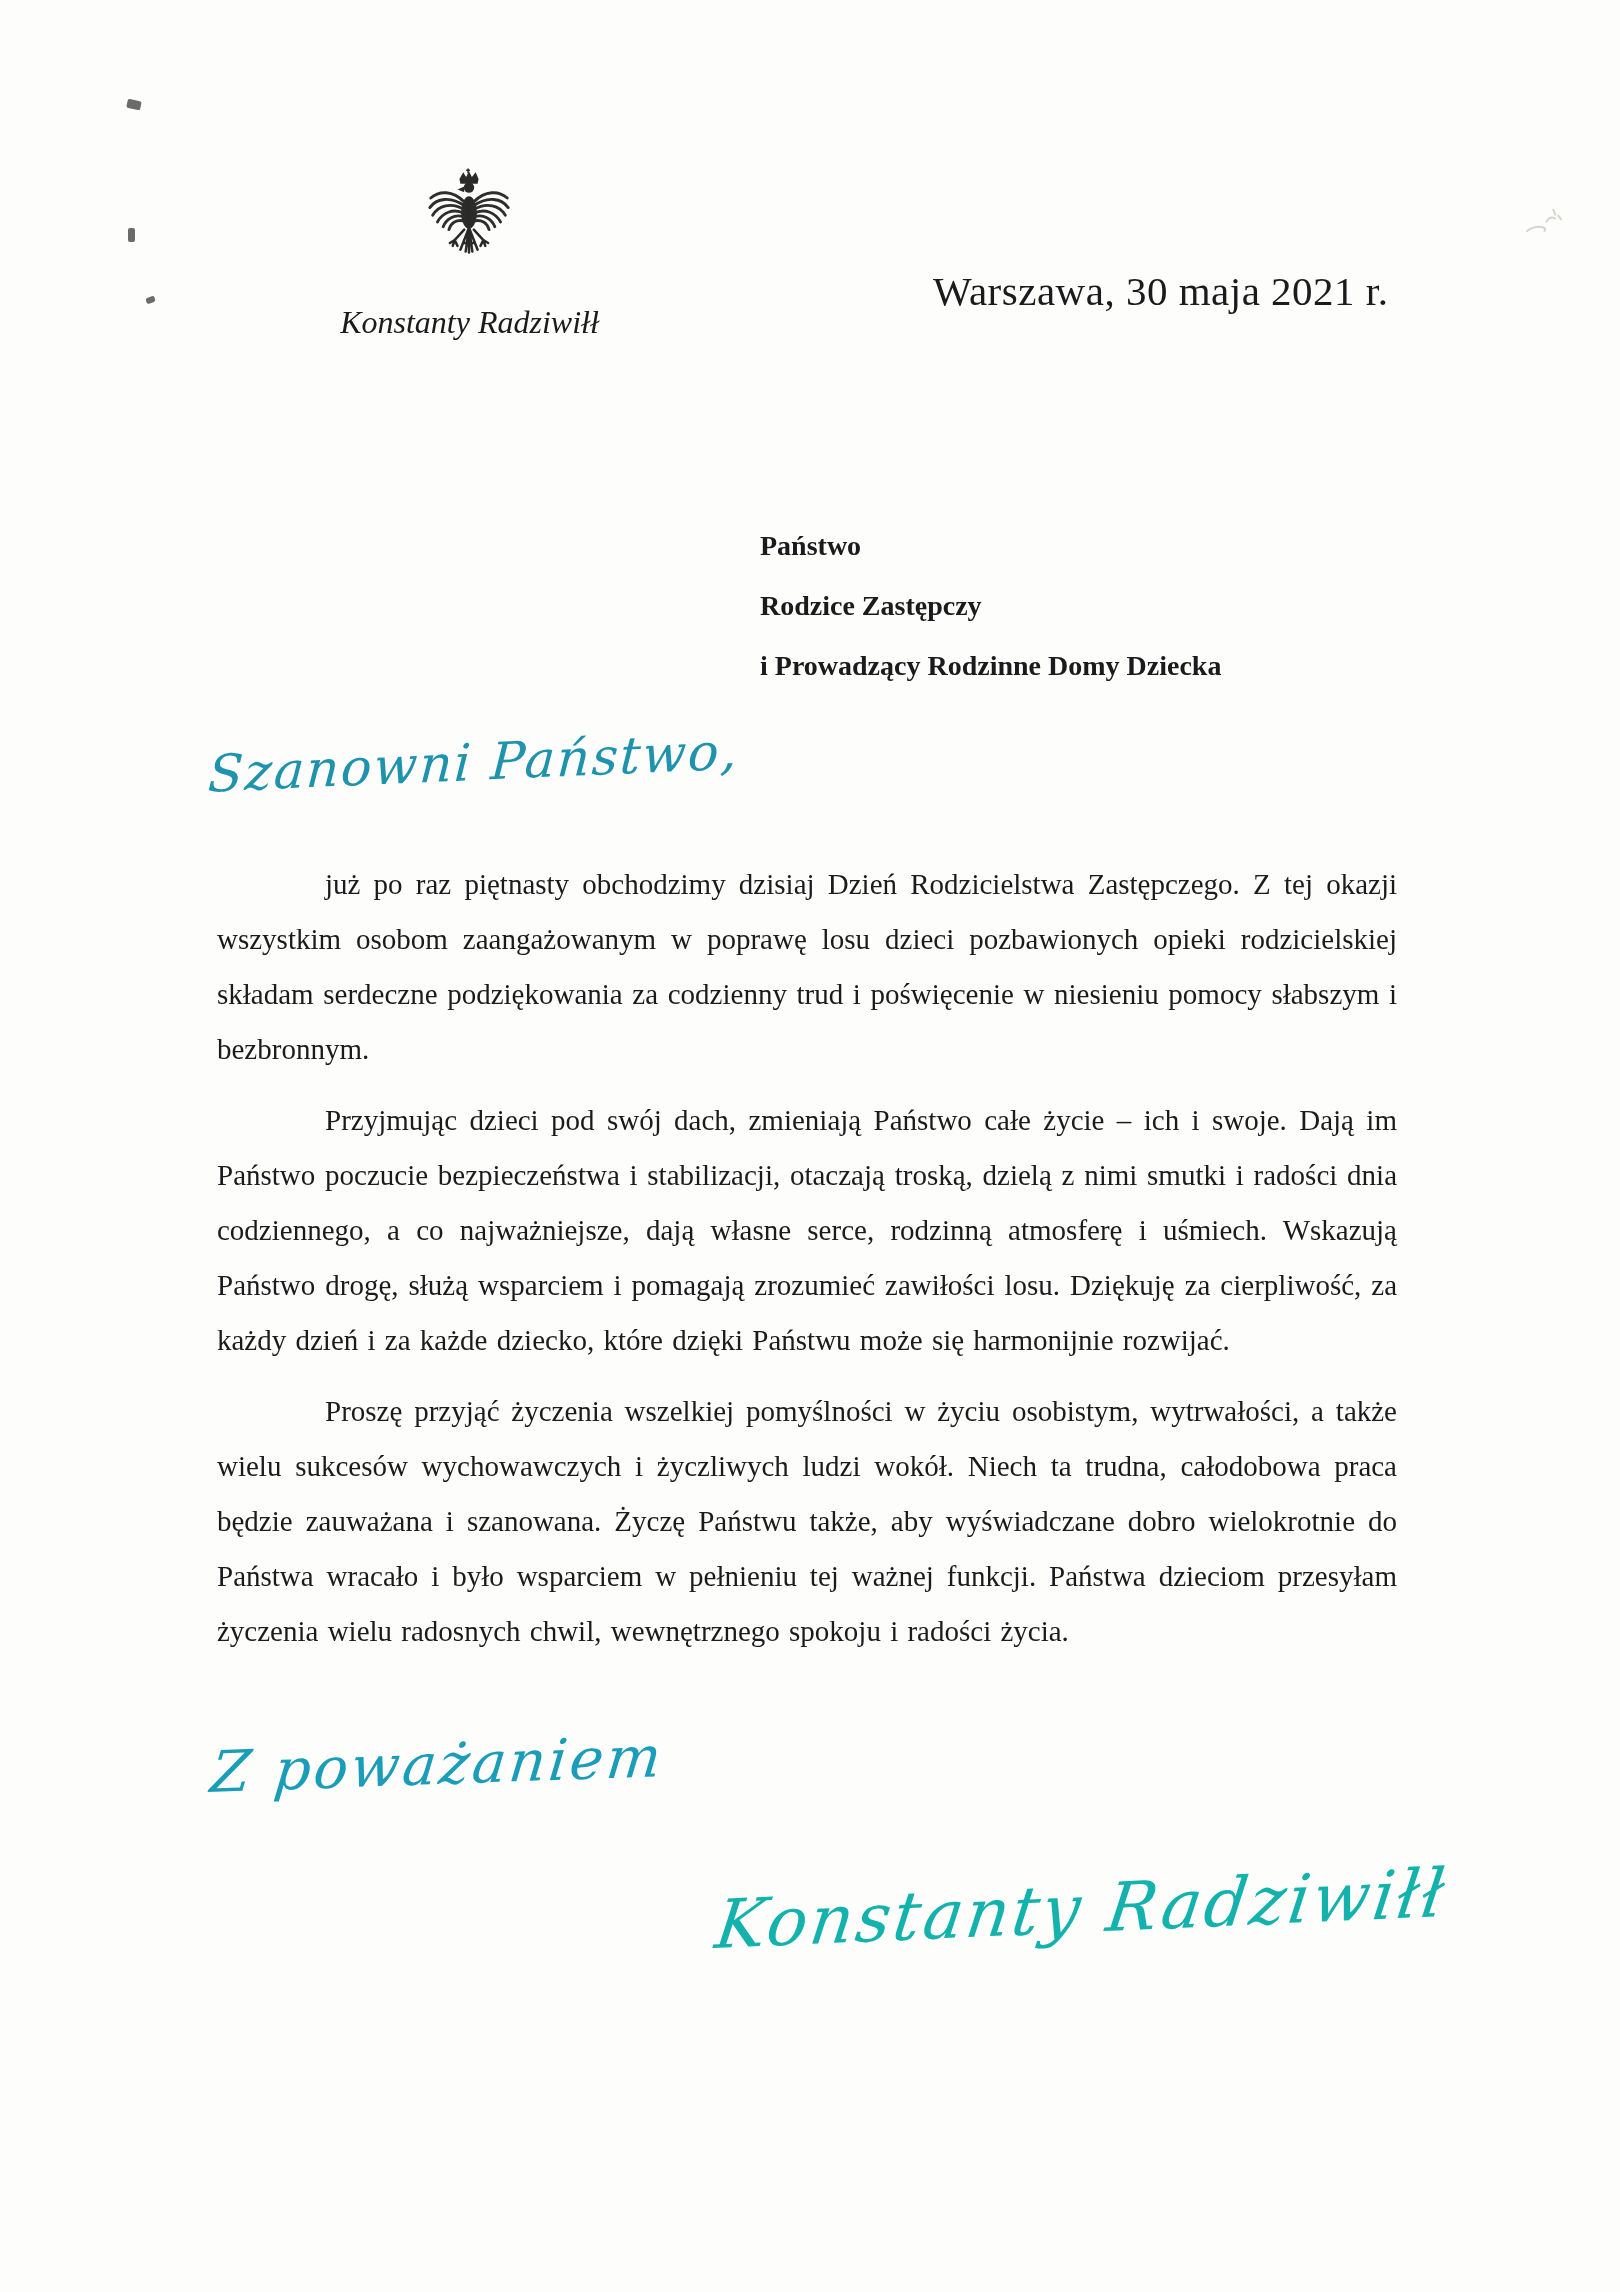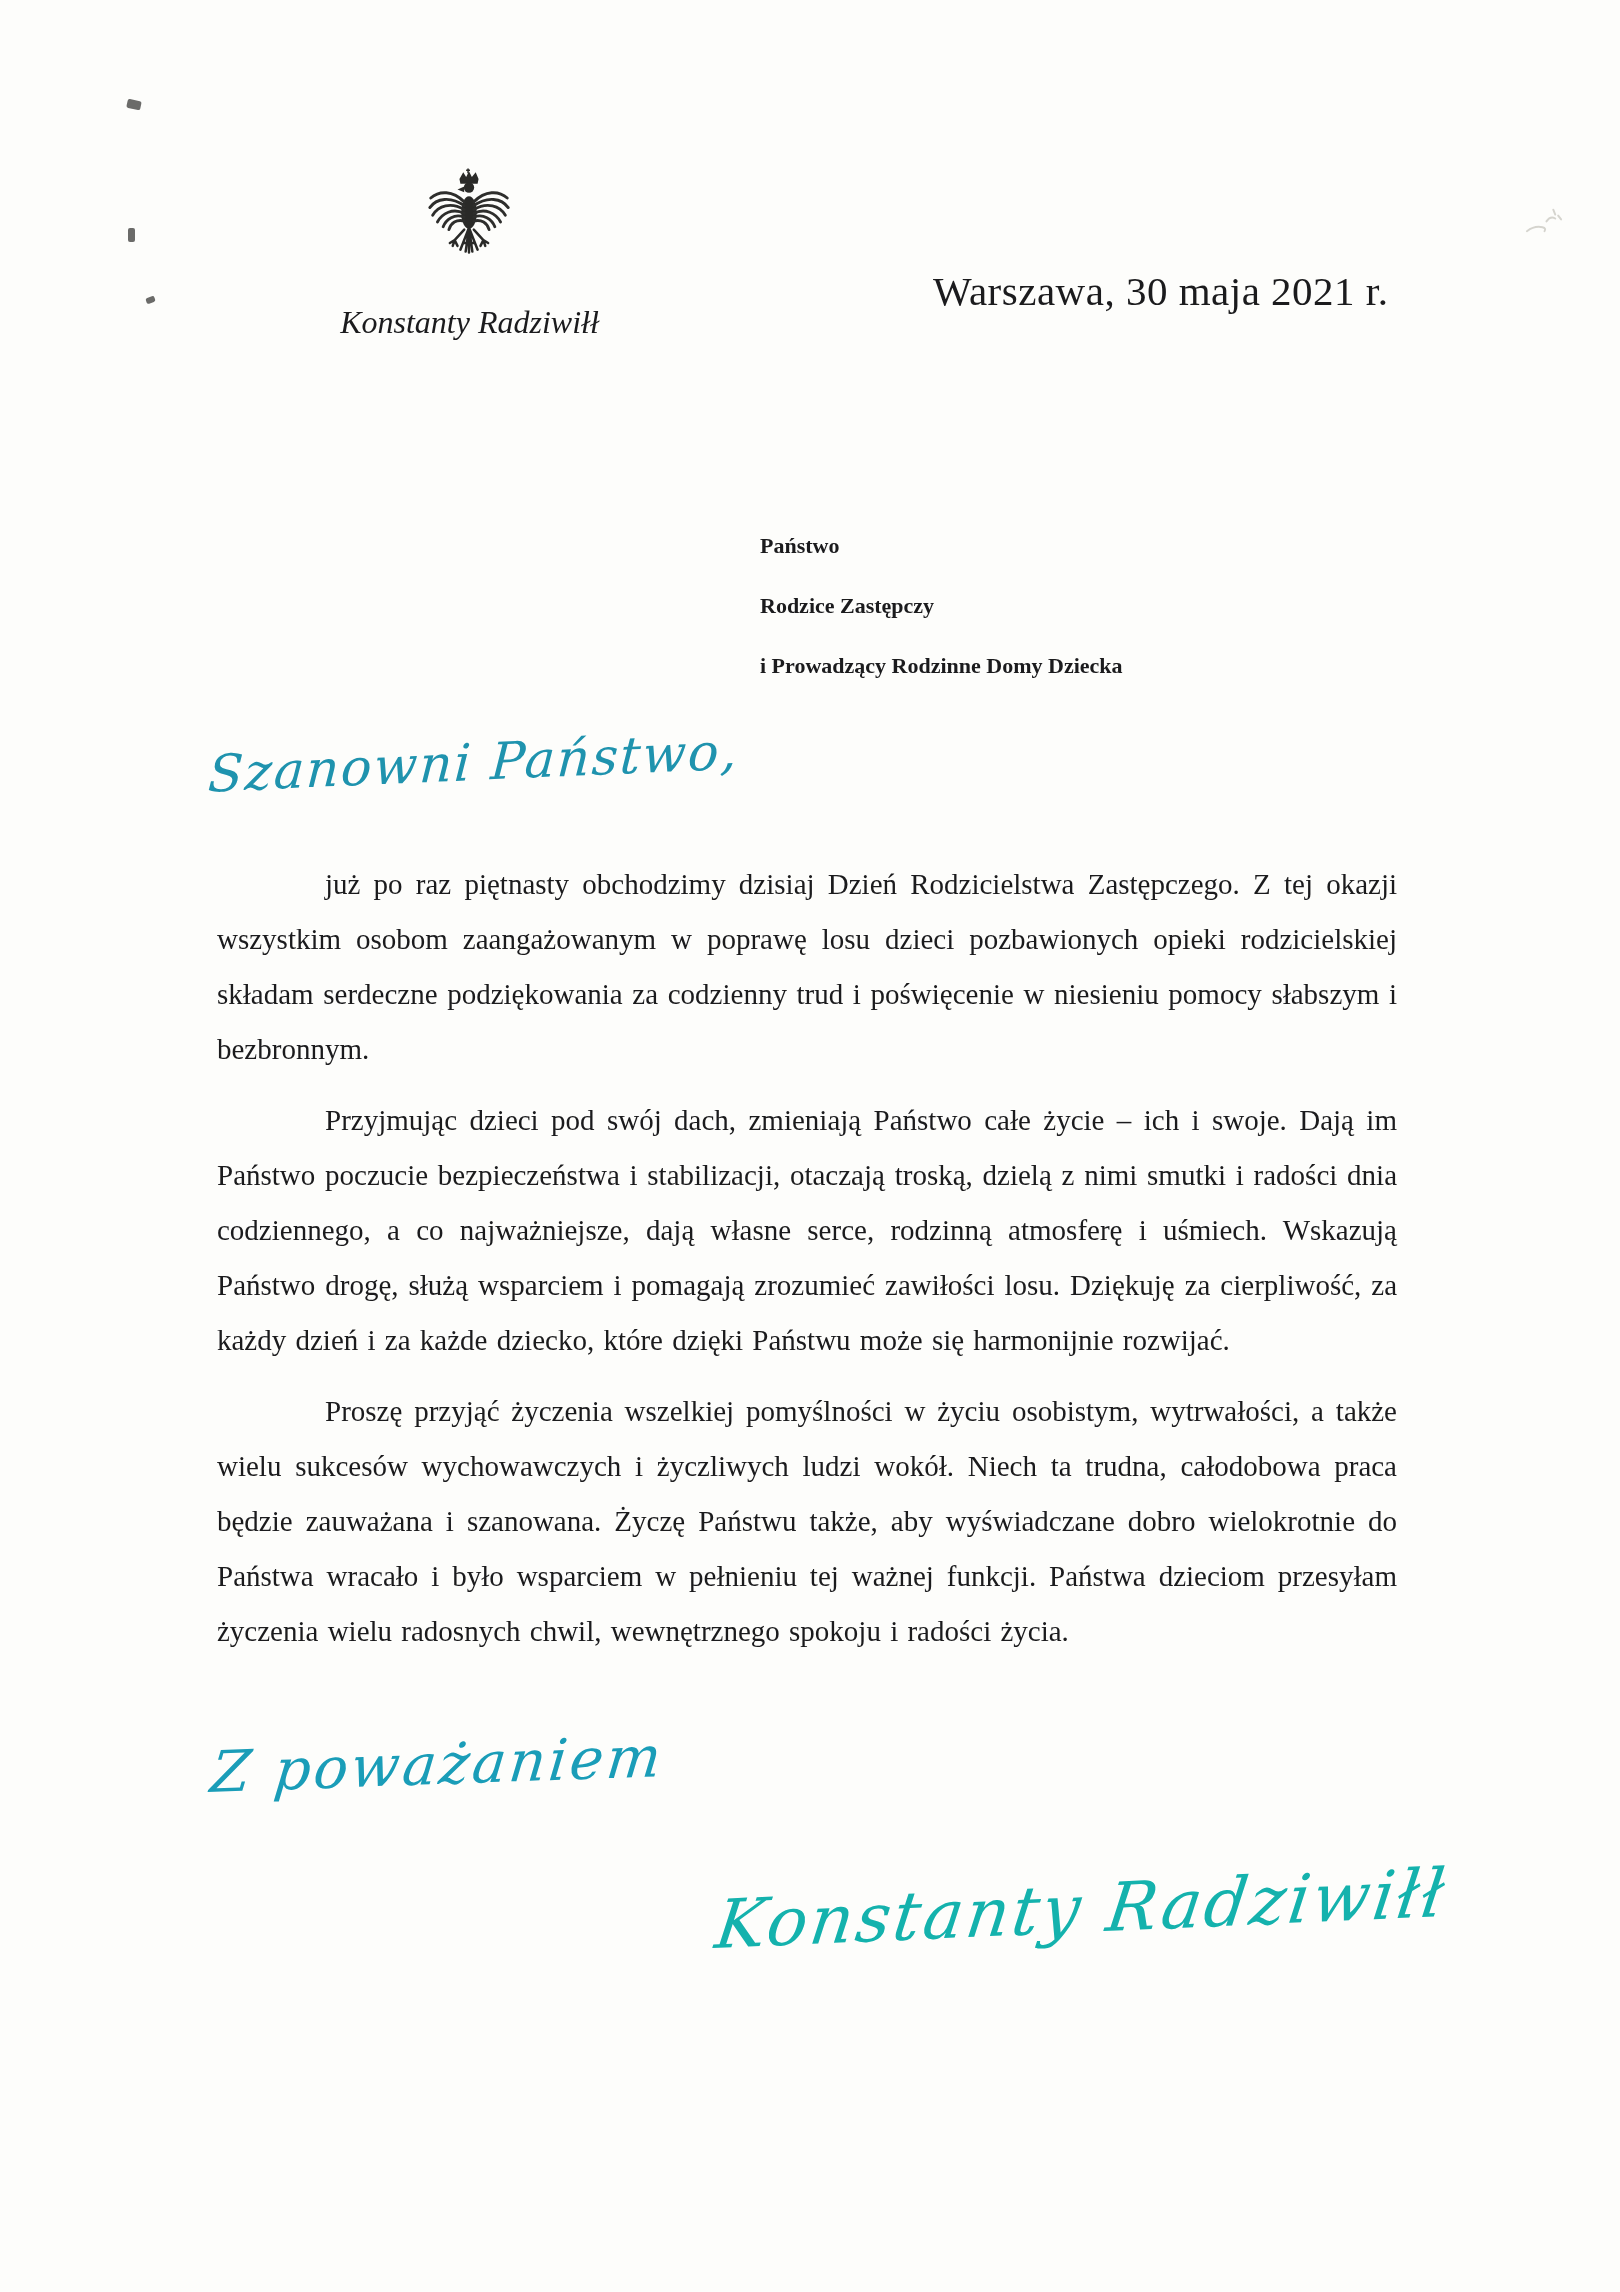--- a/index.html
+++ b/index.html
@@ -44,21 +44,21 @@
     margin-top: 13.7px;
     font-size: 32px;
     font-style: italic;
     white-space: nowrap;
   }
 
   
   .recipient {
     position: absolute;
     left: 760px; top: 516px;
-    font-size: 22px;
+    font-size: 28px;
     font-weight: bold;
     line-height: 60px;
     white-space: nowrap;
   }
 
   
   .handwriting {
     position: absolute;
     font-family: "DejaVu Serif", serif;
     font-style: italic;

